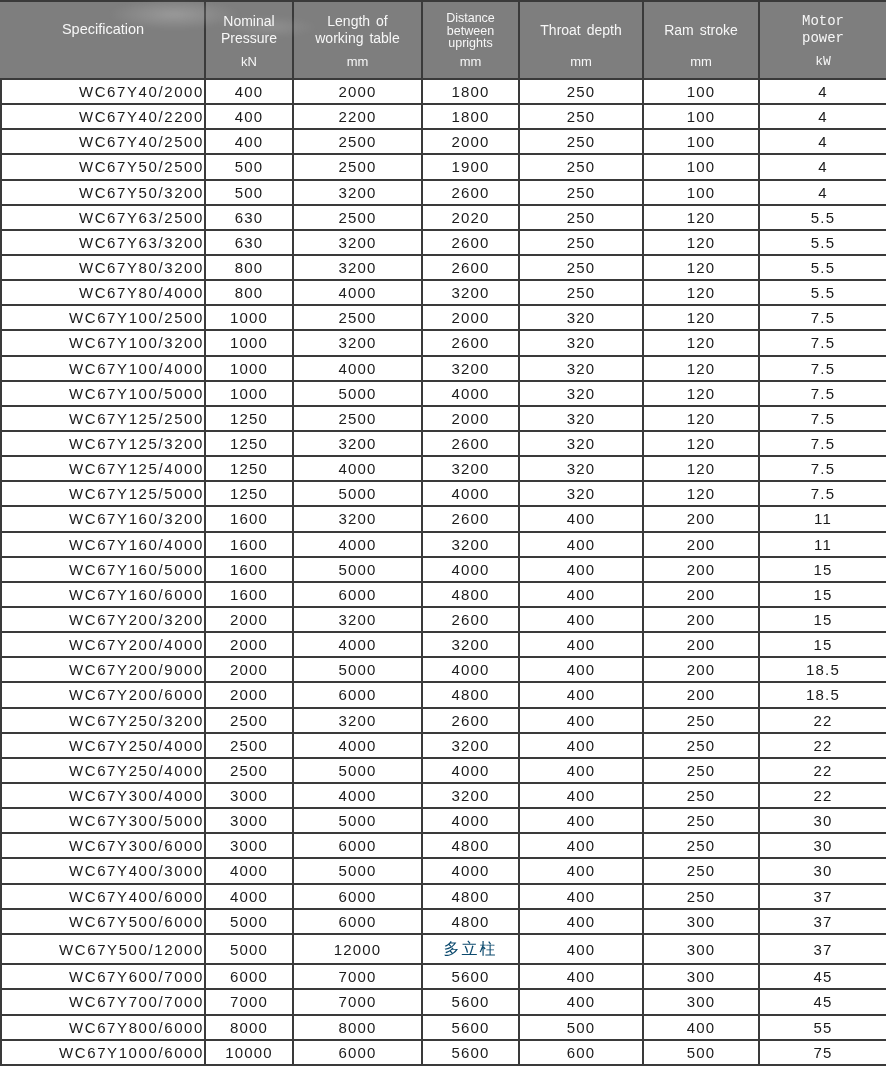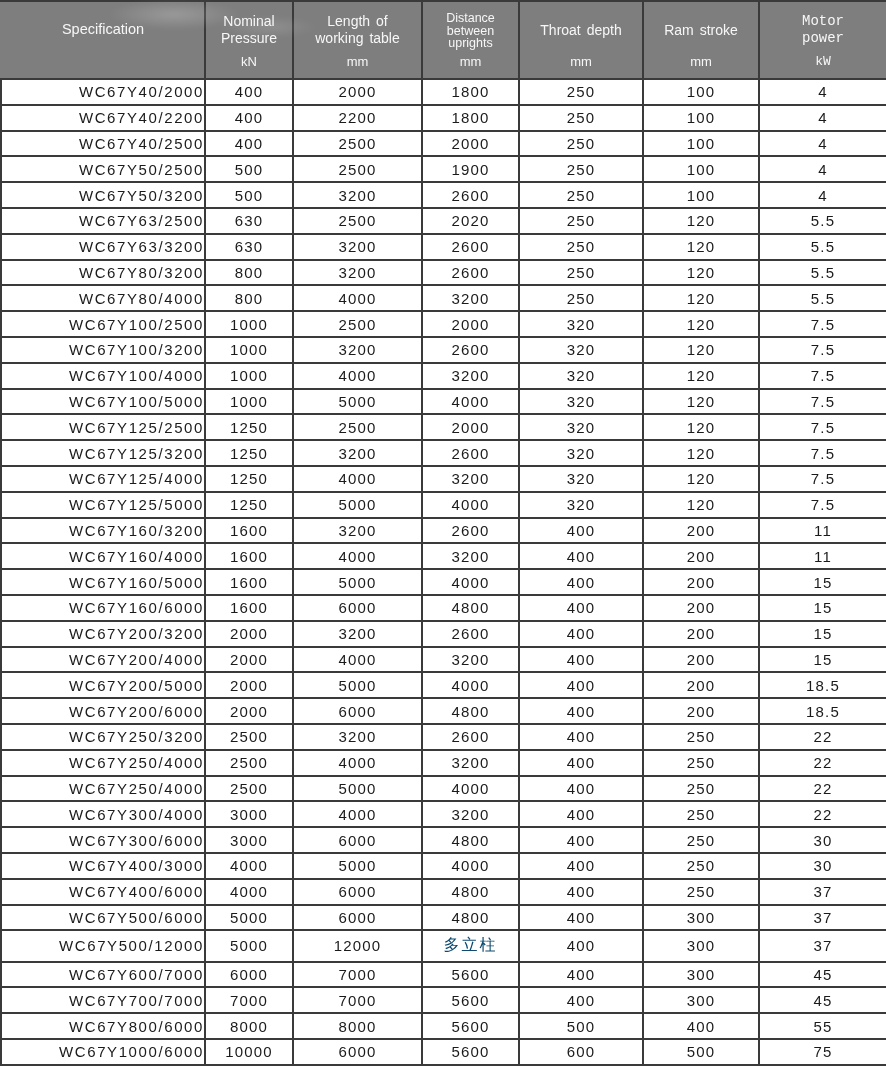--- a/index.html
+++ b/index.html
@@ -342,21 +342,21 @@
         <tr>
           <td>WC67Y200/4000</td>
           <td>2000</td>
           <td>4000</td>
           <td>3200</td>
           <td>400</td>
           <td>200</td>
           <td>15</td>
         </tr>
         <tr>
-          <td>WC67Y200/5000</td>
+          <td>WC67Y200/9000</td>
           <td>2000</td>
           <td>5000</td>
           <td>4000</td>
           <td>400</td>
           <td>200</td>
           <td>18.5</td>
         </tr>
         <tr>
           <td>WC67Y200/6000</td>
           <td>2000</td>
@@ -394,20 +394,29 @@
           <td>22</td>
         </tr>
         <tr>
           <td>WC67Y300/4000</td>
           <td>3000</td>
           <td>4000</td>
           <td>3200</td>
           <td>400</td>
           <td>250</td>
           <td>22</td>
+        </tr>
+        <tr>
+          <td>WC67Y300/5000</td>
+          <td>3000</td>
+          <td>5000</td>
+          <td>4000</td>
+          <td>400</td>
+          <td>250</td>
+          <td>30</td>
         </tr>
         <tr>
           <td>WC67Y300/6000</td>
           <td>3000</td>
           <td>6000</td>
           <td>4800</td>
           <td>400</td>
           <td>250</td>
           <td>30</td>
         </tr>

